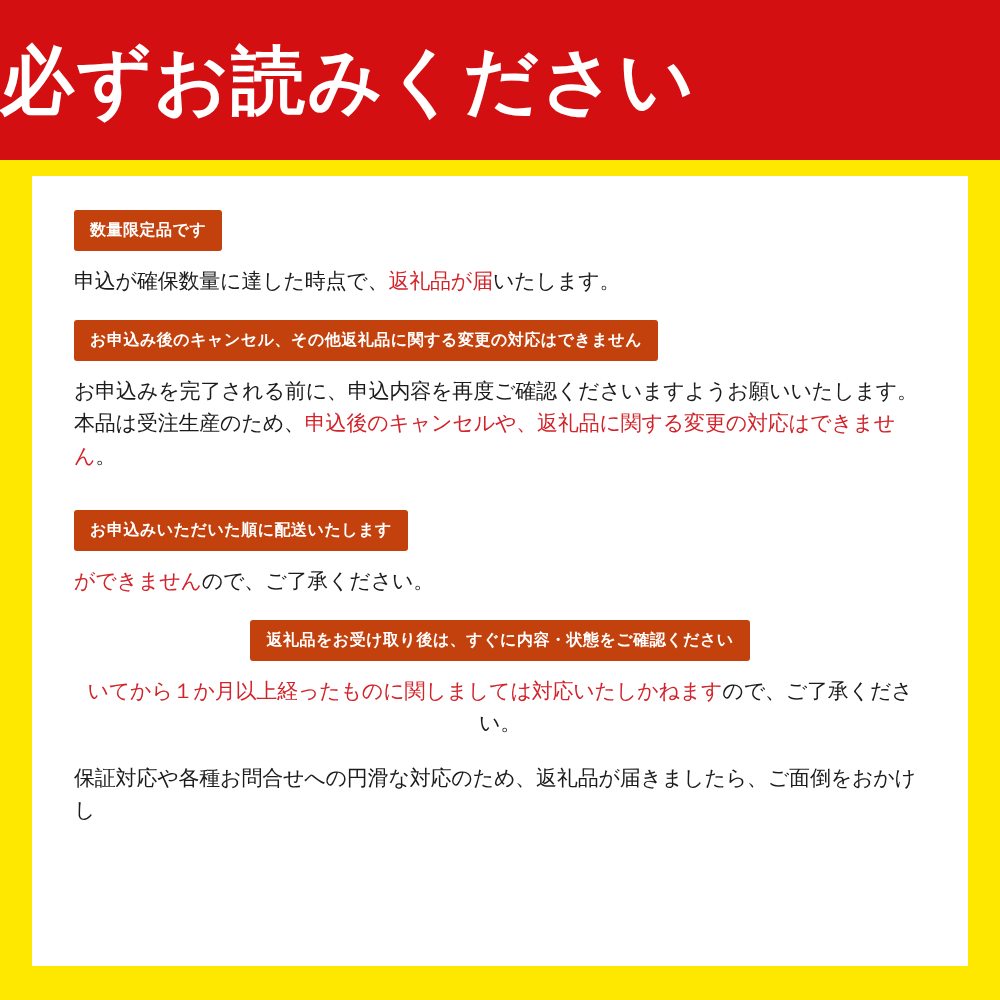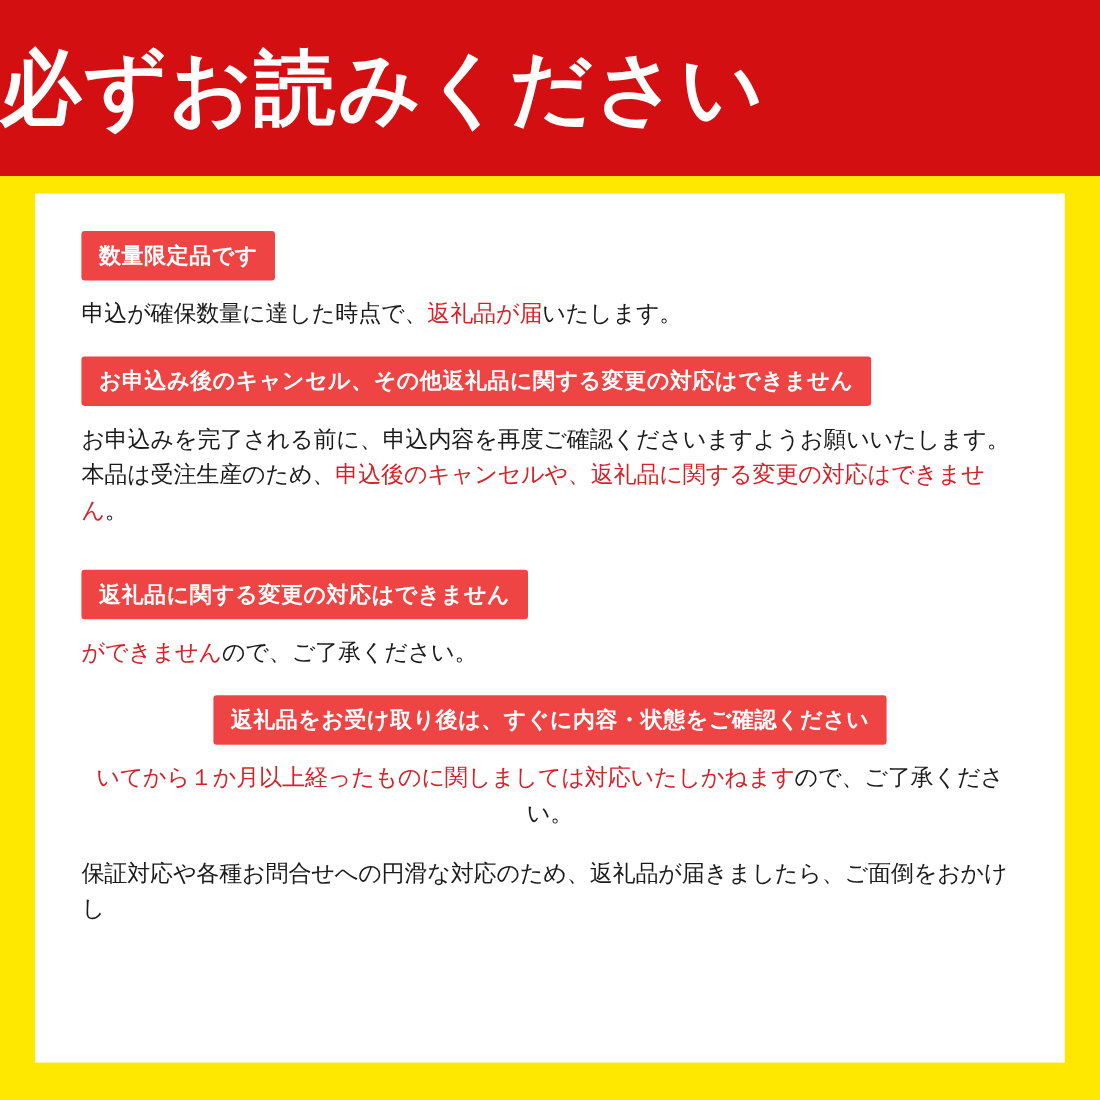--- a/index.html
+++ b/index.html
@@ -59,23 +59,23 @@
 
   .section {
     margin-bottom: 16px;
   }
   .section:last-child {
     margin-bottom: 0;
   }
 
   .sec-heading {
     display: inline-block;
-    background: #ef4444;
+    background: #c2410c;
     color: #ffffff;
-    font-size: 20px;
+    font-size: 16px;
     font-weight: bold;
     line-height: 1;
     padding: 12px 16px 13px 16px;
     border-radius: 3px;
     margin: 0 0 14px 0;
     font-family: "DejaVu Sans", "Liberation Sans", sans-serif;
     letter-spacing: 0.5px;
   }
 
   .sec-body {
@@ -117,21 +117,21 @@
 
     <div class="section sec-2">
       <div class="sec-heading">お申込み後のキャンセル、その他返礼品に関する変更の対応はできません</div>
       <div class="sec-body">
           <div><span>お申込みを完了される前に、申込内容を再度ご確認くださいますようお願いいたします。</span></div>
           <div><span>本品は受注生産のため、</span><span class="em">申込後のキャンセルや、返礼品に関する変更の対応はできません</span><span>。</span></div>
         </div>
     </div>
 
     <div class="section sec-3">
-      <div class="sec-heading">返礼品に関する変更の対応はできません</div>
+      <div class="sec-heading">お申込みいただいた順に配送いたします</div>
       <div class="sec-body">
           <div><span class="em">ができません</span><span>ので、ご了承ください。</span></div>
         </div>
     </div>
 
     <div class="section sec-4">
       <div class="sec-heading">返礼品をお受け取り後は、すぐに内容・状態をご確認ください</div>
       <div class="sec-body">
           <div><span class="em">いてから１か月以上経ったものに関しましては対応いたしかねます</span><span>ので、ご了承ください。</span></div>
         </div>

